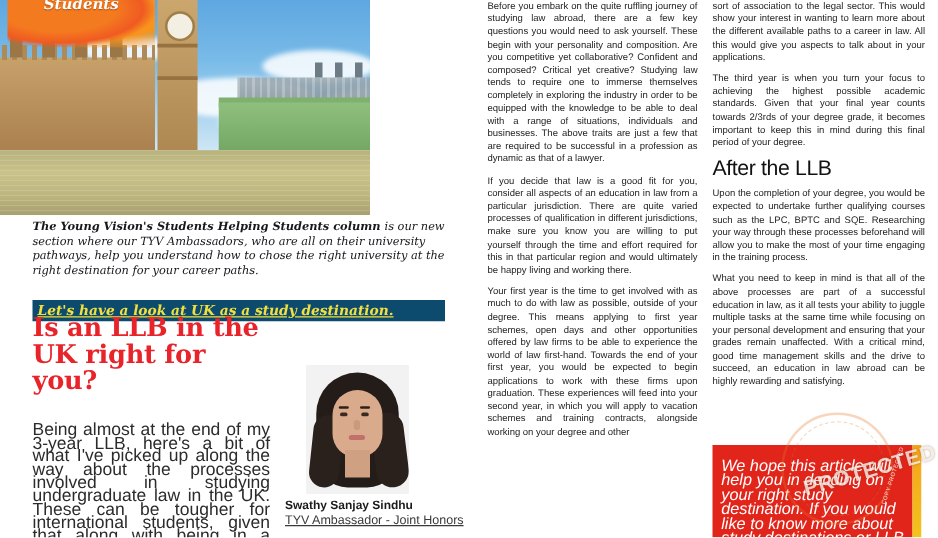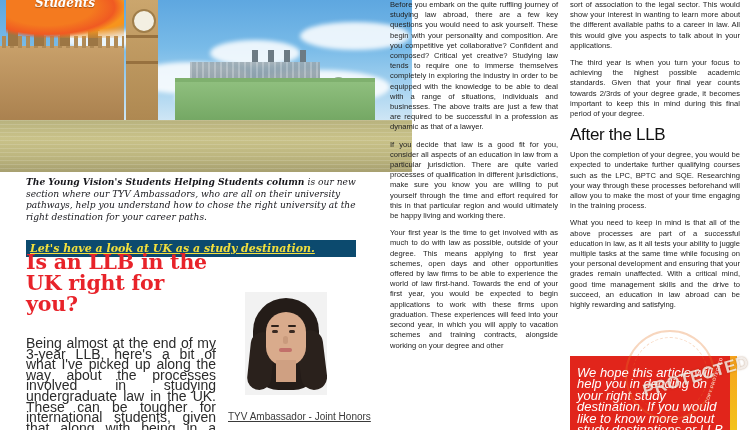--- a/index.html
+++ b/index.html
@@ -8,21 +8,21 @@
     background:#ffffff;
     font-family:"Liberation Sans", sans-serif;
     -webkit-font-smoothing:antialiased;
   }
   .page{position:relative;width:750px;height:430px;overflow:hidden;background:#fff;}
 
   
   .col-left{position:absolute;left:0;top:0;width:368px;height:430px;}
 
   
-  .hero{position:relative;width:412px;height:172px;overflow:hidden;}
+  .hero{position:relative;width:296px;height:172px;overflow:hidden;}
   .sky{position:absolute;inset:0;
        background:linear-gradient(to bottom,#5ea7e0 0%,#79bbe8 28%,#a9d4f0 52%,#cfe6f5 70%,#bcd8ea 100%);}
   .cloud{position:absolute;background:rgba(255,255,255,.85);border-radius:50%;filter:blur(2px);}
   .c1{width:120px;height:32px;left:130px;top:62px;}
   .c2{width:90px;height:26px;left:210px;top:40px;}
   .c3{width:140px;height:34px;left:250px;top:70px;}
   .c4{width:80px;height:22px;left:60px;top:28px;}
   .c5{width:110px;height:28px;left:300px;top:22px;}
   .c6{width:70px;height:20px;left:175px;top:88px;}
 
@@ -238,20 +238,21 @@
       <div class="ph-face"></div>
       <div class="ph-neck"></div>
       <div class="ph-brL"></div>
       <div class="ph-brR"></div>
       <div class="ph-eyeL"></div>
       <div class="ph-eyeR"></div>
       <div class="ph-nose"></div>
       <div class="ph-lip"></div>
     </div>
 
+    <div class="pname">Swathy Sanjay Sindhu</div>
     <div class="prole">TYV Ambassador - Joint Honors</div>
   </div>
 
   <div class="col-mid">
     <p class="body-p">Before you embark on the quite ruffling journey of studying law abroad, there are a few key questions you would need to ask yourself. These begin with your personality and composition. Are you competitive yet collaborative? Confident and composed? Critical yet creative? Studying law tends to require one to immerse themselves completely in exploring the industry in order to be equipped with the knowledge to be able to deal with a range of situations, individuals and businesses. The above traits are just a few that are required to be successful in a profession as dynamic as that of a lawyer.</p>
     <p class="body-p">If you decide that law is a good fit for you, consider all aspects of an education in law from a particular jurisdiction. There are quite varied processes of qualification in different jurisdictions, make sure you know you are willing to put yourself through the time and effort required for this in that particular region and would ultimately be happy living and working there.</p>
     <p class="body-p">Your first year is the time to get involved with as much to do with law as possible, outside of your degree. This means applying to first year schemes, open days and other opportunities offered by law firms to be able to experience the world of law first-hand. Towards the end of your first year, you would be expected to begin applications to work with these firms upon graduation. These experiences will feed into your second year, in which you will apply to vacation schemes and training contracts, alongside working on your degree and other</p>
   </div>
 
   <div class="col-right">

